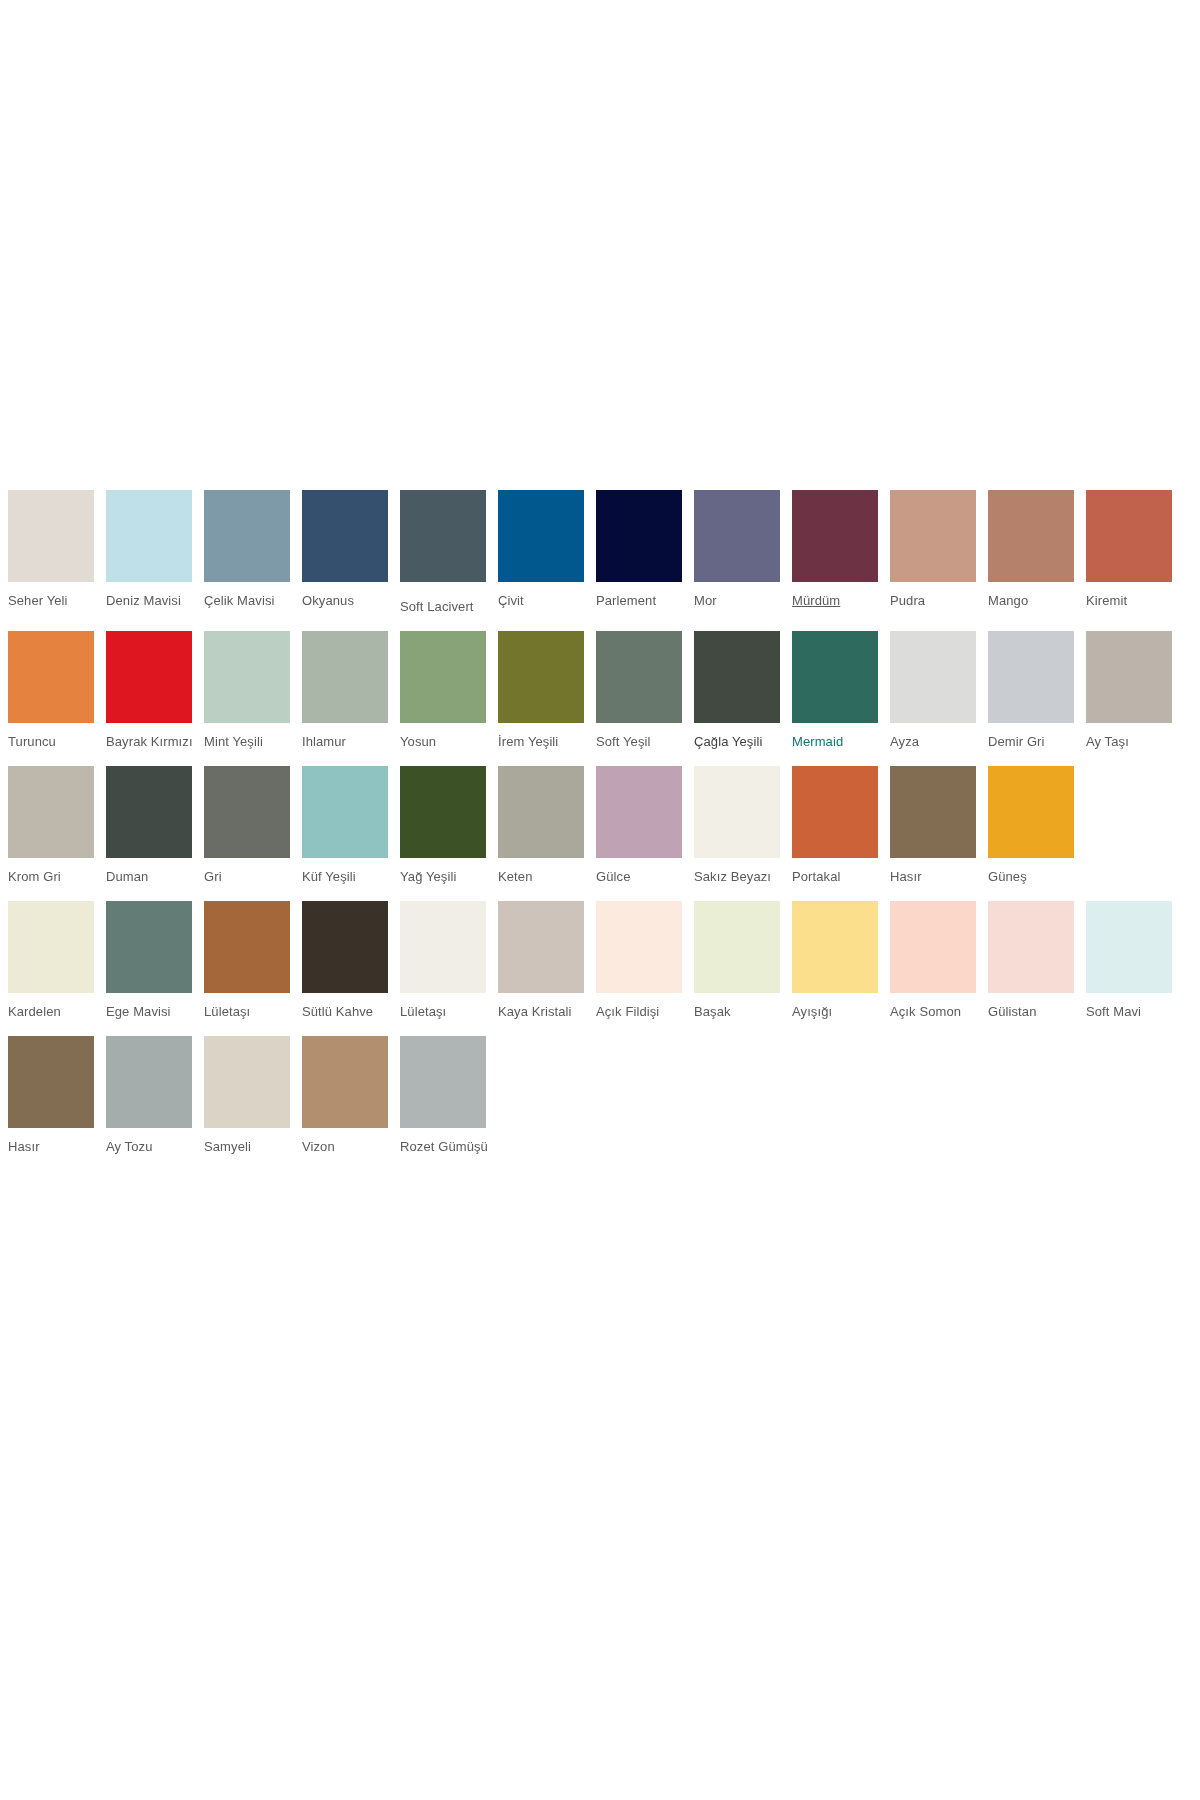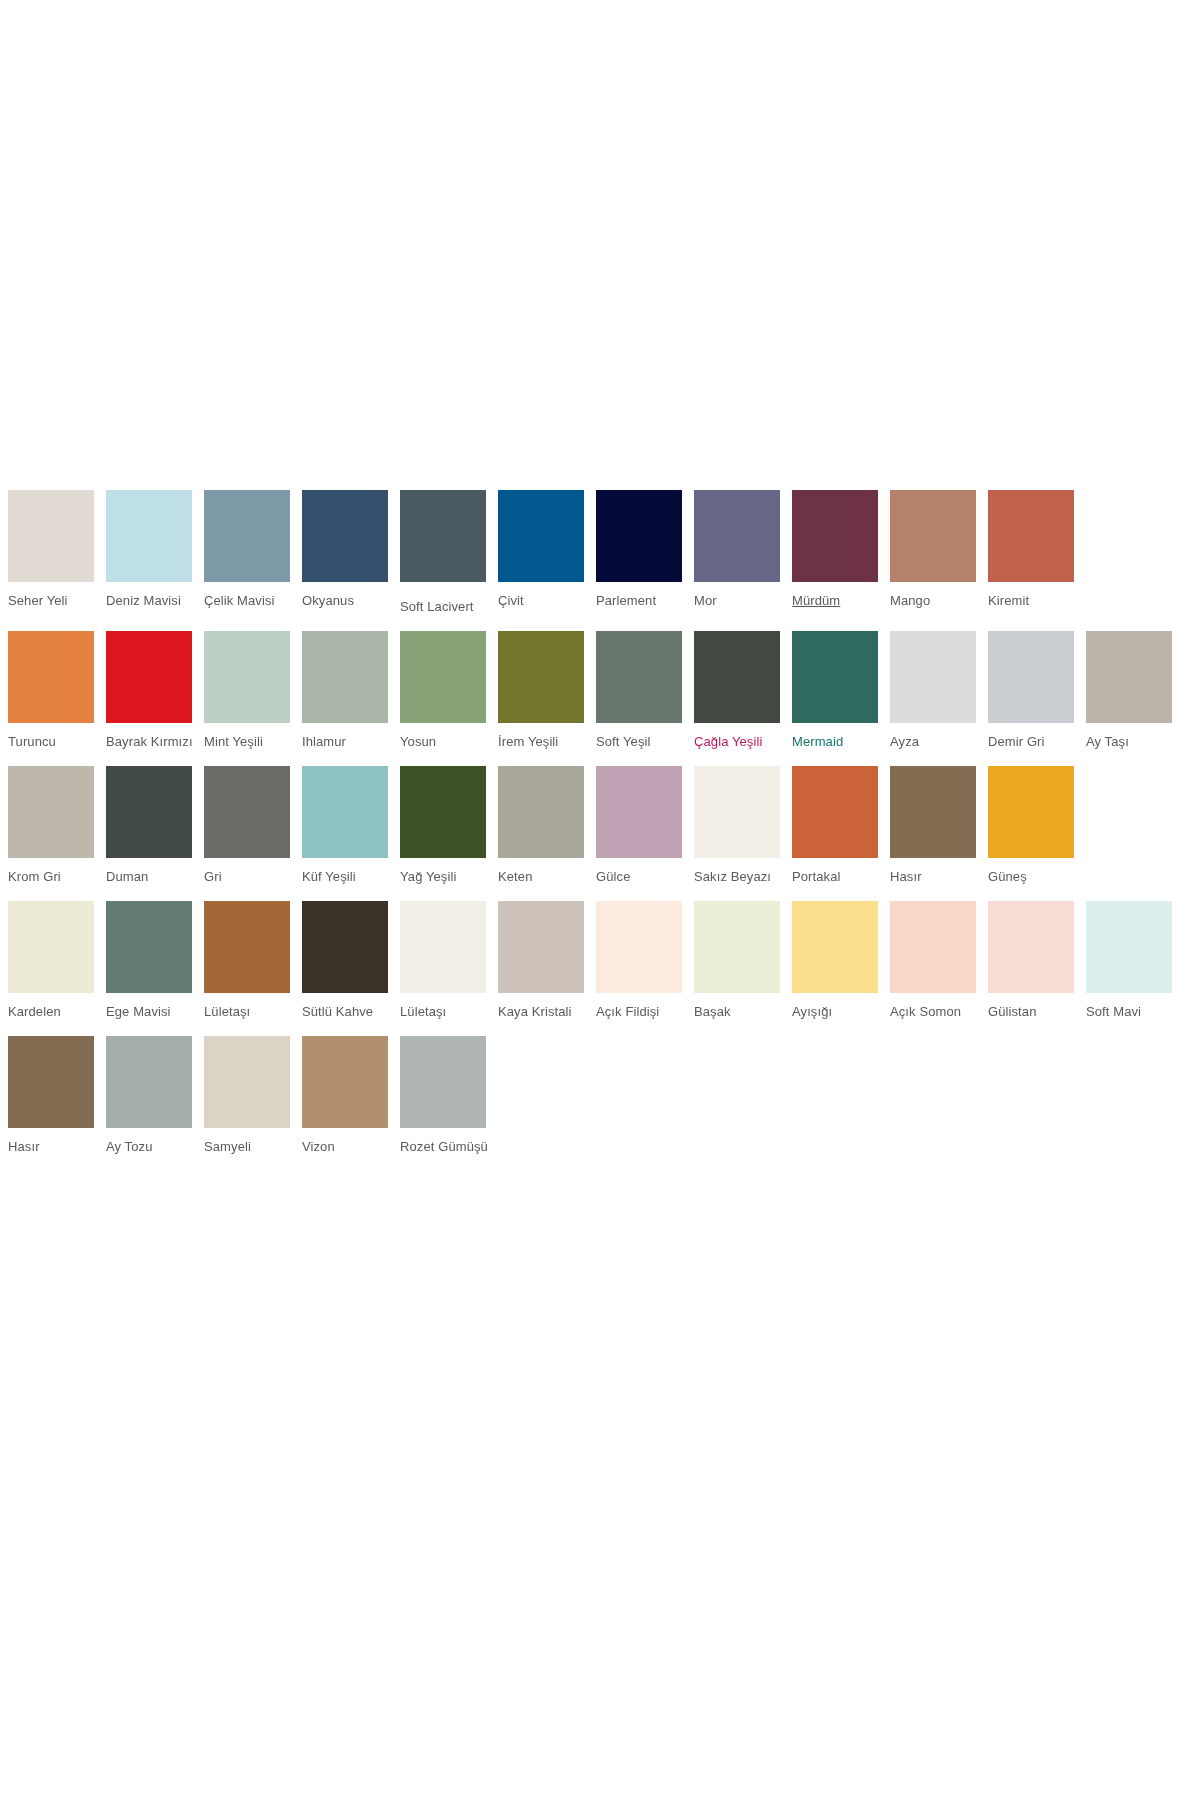--- a/index.html
+++ b/index.html
@@ -102,20 +102,24 @@
         </div>
         <div class="swatch-cell">
           <span class="swatch-chip" style="background-color: rgb(102, 102, 135);"></span>
           <span class="swatch-label" style="color: rgb(90, 90, 90);">Mor</span>
         </div>
         <div class="swatch-cell">
           <span class="swatch-chip" style="background-color: rgb(109, 50, 67);"></span>
           <span class="swatch-label" style="color: rgb(90, 90, 90); text-decoration: underline;">Mürdüm</span>
         </div>
         <div class="swatch-cell">
+          <span class="swatch-chip" style="background-color: rgb(199, 155, 133);"></span>
+          <span class="swatch-label" style="color: rgb(90, 90, 90);">Pudra</span>
+        </div>
+        <div class="swatch-cell">
           <span class="swatch-chip" style="background-color: rgb(181, 129, 106);"></span>
           <span class="swatch-label" style="color: rgb(90, 90, 90);">Mango</span>
         </div>
         <div class="swatch-cell">
           <span class="swatch-chip" style="background-color: rgb(192, 98, 76);"></span>
           <span class="swatch-label" style="color: rgb(90, 90, 90);">Kiremit</span>
         </div>
       </div>
       <div class="swatch-row">
         <div class="swatch-cell">
@@ -141,21 +145,21 @@
         <div class="swatch-cell">
           <span class="swatch-chip" style="background-color: rgb(115, 117, 45);"></span>
           <span class="swatch-label" style="color: rgb(90, 90, 90);">İrem Yeşili</span>
         </div>
         <div class="swatch-cell">
           <span class="swatch-chip" style="background-color: rgb(104, 119, 107);"></span>
           <span class="swatch-label" style="color: rgb(90, 90, 90);">Soft Yeşil</span>
         </div>
         <div class="swatch-cell">
           <span class="swatch-chip" style="background-color: rgb(65, 73, 64);"></span>
-          <span class="swatch-label" style="color: #be185d;">Çağla Yeşili</span>
+          <span class="swatch-label" style="color: #404040;">Çağla Yeşili</span>
         </div>
         <div class="swatch-cell">
           <span class="swatch-chip" style="background-color: rgb(46, 107, 94);"></span>
           <span class="swatch-label" style="color: #0f766e;">Mermaid</span>
         </div>
         <div class="swatch-cell">
           <span class="swatch-chip" style="background-color: rgb(220, 220, 218);"></span>
           <span class="swatch-label" style="color: rgb(90, 90, 90);">Ayza</span>
         </div>
         <div class="swatch-cell">

